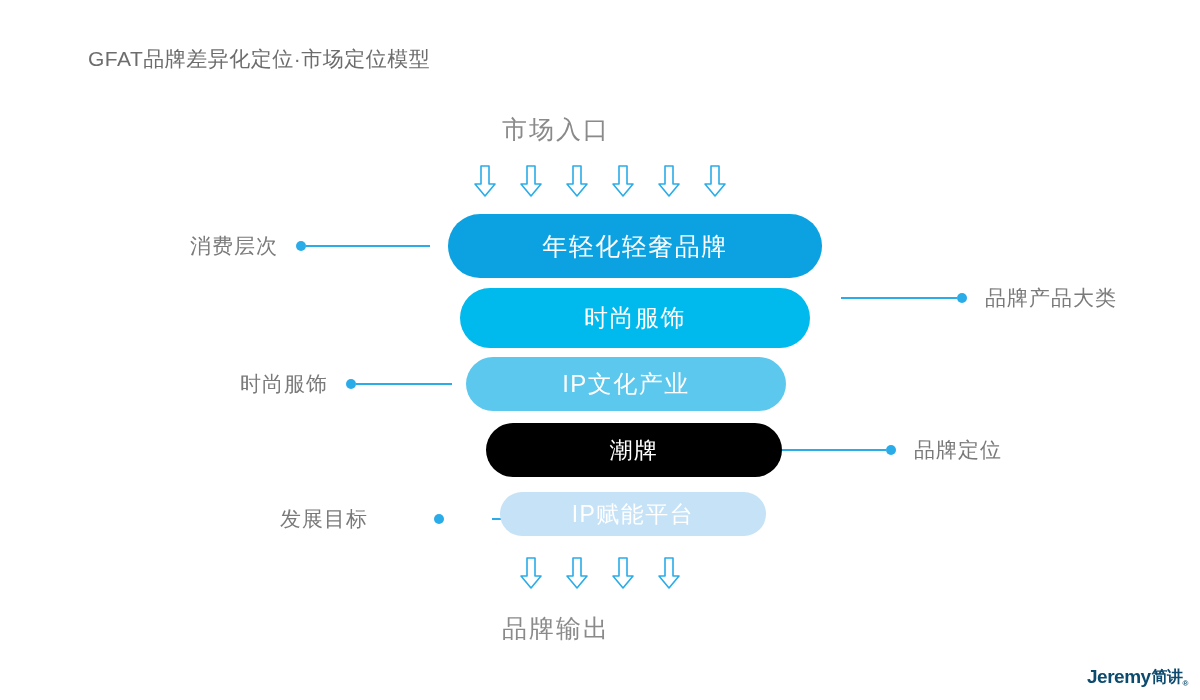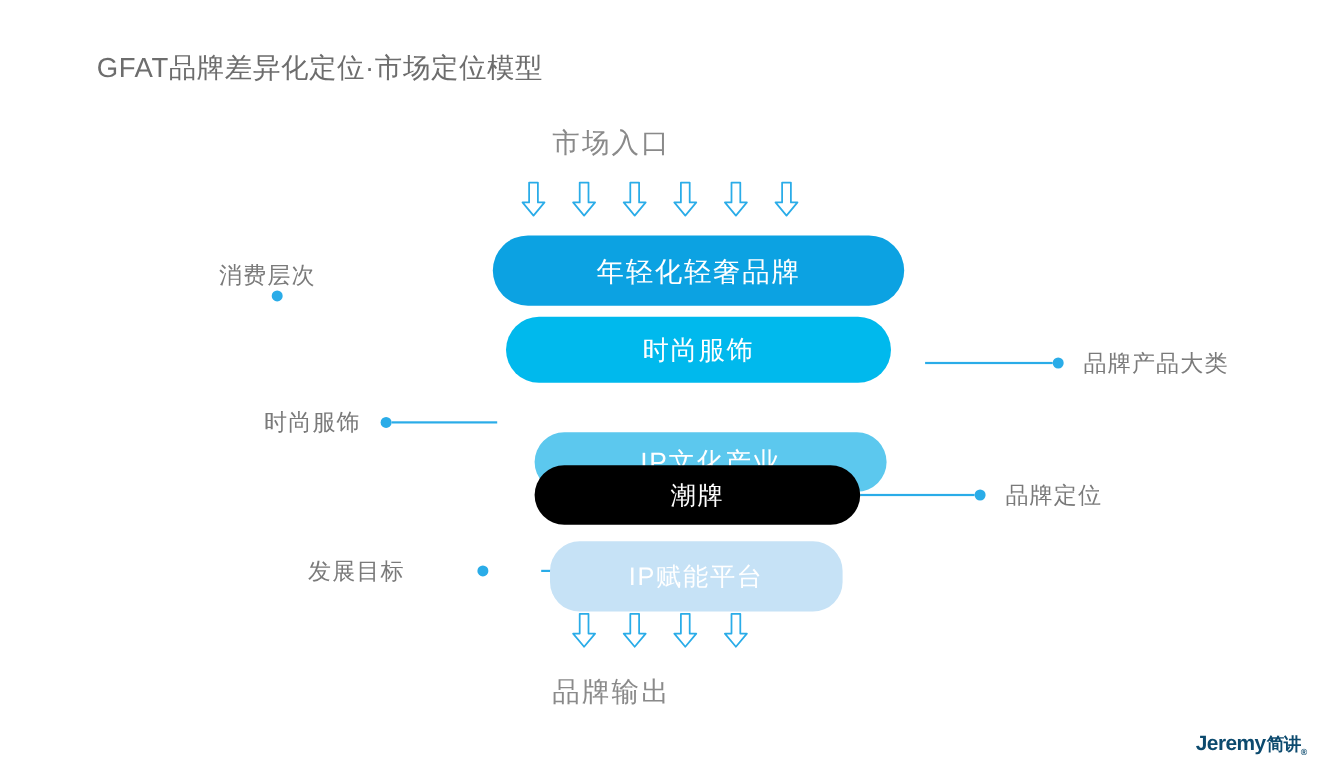--- a/index.html
+++ b/index.html
@@ -13,21 +13,21 @@
     font-family: "Liberation Sans", "DejaVu Sans", sans-serif;
     overflow: hidden;
     position: relative;
   }
 
   
   #page-title {
     position: absolute;
     left: 88px;
     top: 45px;
-    font-size: 25px;
+    font-size: 21px;
     color: #6d6d6d;
     letter-spacing: 0.5px;
     white-space: nowrap;
   }
 
   
   #funnel {
     position: absolute;
     left: 0;
     top: 0;
@@ -68,23 +68,23 @@
     display: flex;
     align-items: center;
     justify-content: center;
     color: #ffffff;
     font-size: 24px;
     letter-spacing: 1.5px;
     box-sizing: border-box;
   }
   .bar-1 { left: 448px; top: 214px; width: 374px; height: 64px; background: #0CA2E2; border-radius: 32px; font-size: 25px; }
   .bar-2 { left: 460px; top: 288px; width: 350px; height: 60px; background: #00B9ED; border-radius: 30px; }
-  .bar-3 { left: 486px; top: 357px; width: 320px; height: 54px; background: #5CC8EE; border-radius: 27px; margin-top: 36px; }
+  .bar-3 { left: 466px; top: 357px; width: 320px; height: 54px; background: #5CC8EE; border-radius: 27px; }
   .bar-4 { left: 486px; top: 423px; width: 296px; height: 54px; background: #000000; border-radius: 27px; font-size: 23px; }
-  .bar-5 { left: 500px; top: 492px; width: 266px; height: 64px; background: #C6E2F6; border-radius: 27px; font-size: 23px; }
+  .bar-5 { left: 500px; top: 492px; width: 266px; height: 44px; background: #C6E2F6; border-radius: 27px; font-size: 23px; }
 
   
   .callout {
     position: absolute;
     display: flex;
     align-items: center;
     height: 20px;
   }
   .callout .line {
     height: 2px;
@@ -100,29 +100,29 @@
   .callout .text {
     font-size: 21px;
     color: #7a7a7a;
     white-space: nowrap;
     letter-spacing: 1px;
   }
   .callout.left  .text { margin-right: 18px; }
   .callout.right .text { margin-left: 18px; }
 
   
-  #callout-1 { left: 190px; top: 236px; flex-direction: column; }
+  #callout-1 { left: 190px; top: 236px; }
   #callout-1 .line { width: 124px; }
   #callout-3 { left: 240px; top: 374px; }
   #callout-3 .line { width: 96px; }
   #callout-5 { left: 280px; top: 509px; gap: 48px; }
   #callout-5 .line { width: 78px; }
 
   
-  #callout-2 { left: 810px; top: 320px; padding-left: 31px; }
+  #callout-2 { left: 810px; top: 288px; padding-left: 31px; }
   #callout-2 .line { width: 116px; }
   #callout-4 { left: 782px; top: 440px; }
   #callout-4 .line { width: 104px; }
 
   
   #brand {
     position: absolute;
     right: 12px;
     bottom: 12px;
     display: flex;

